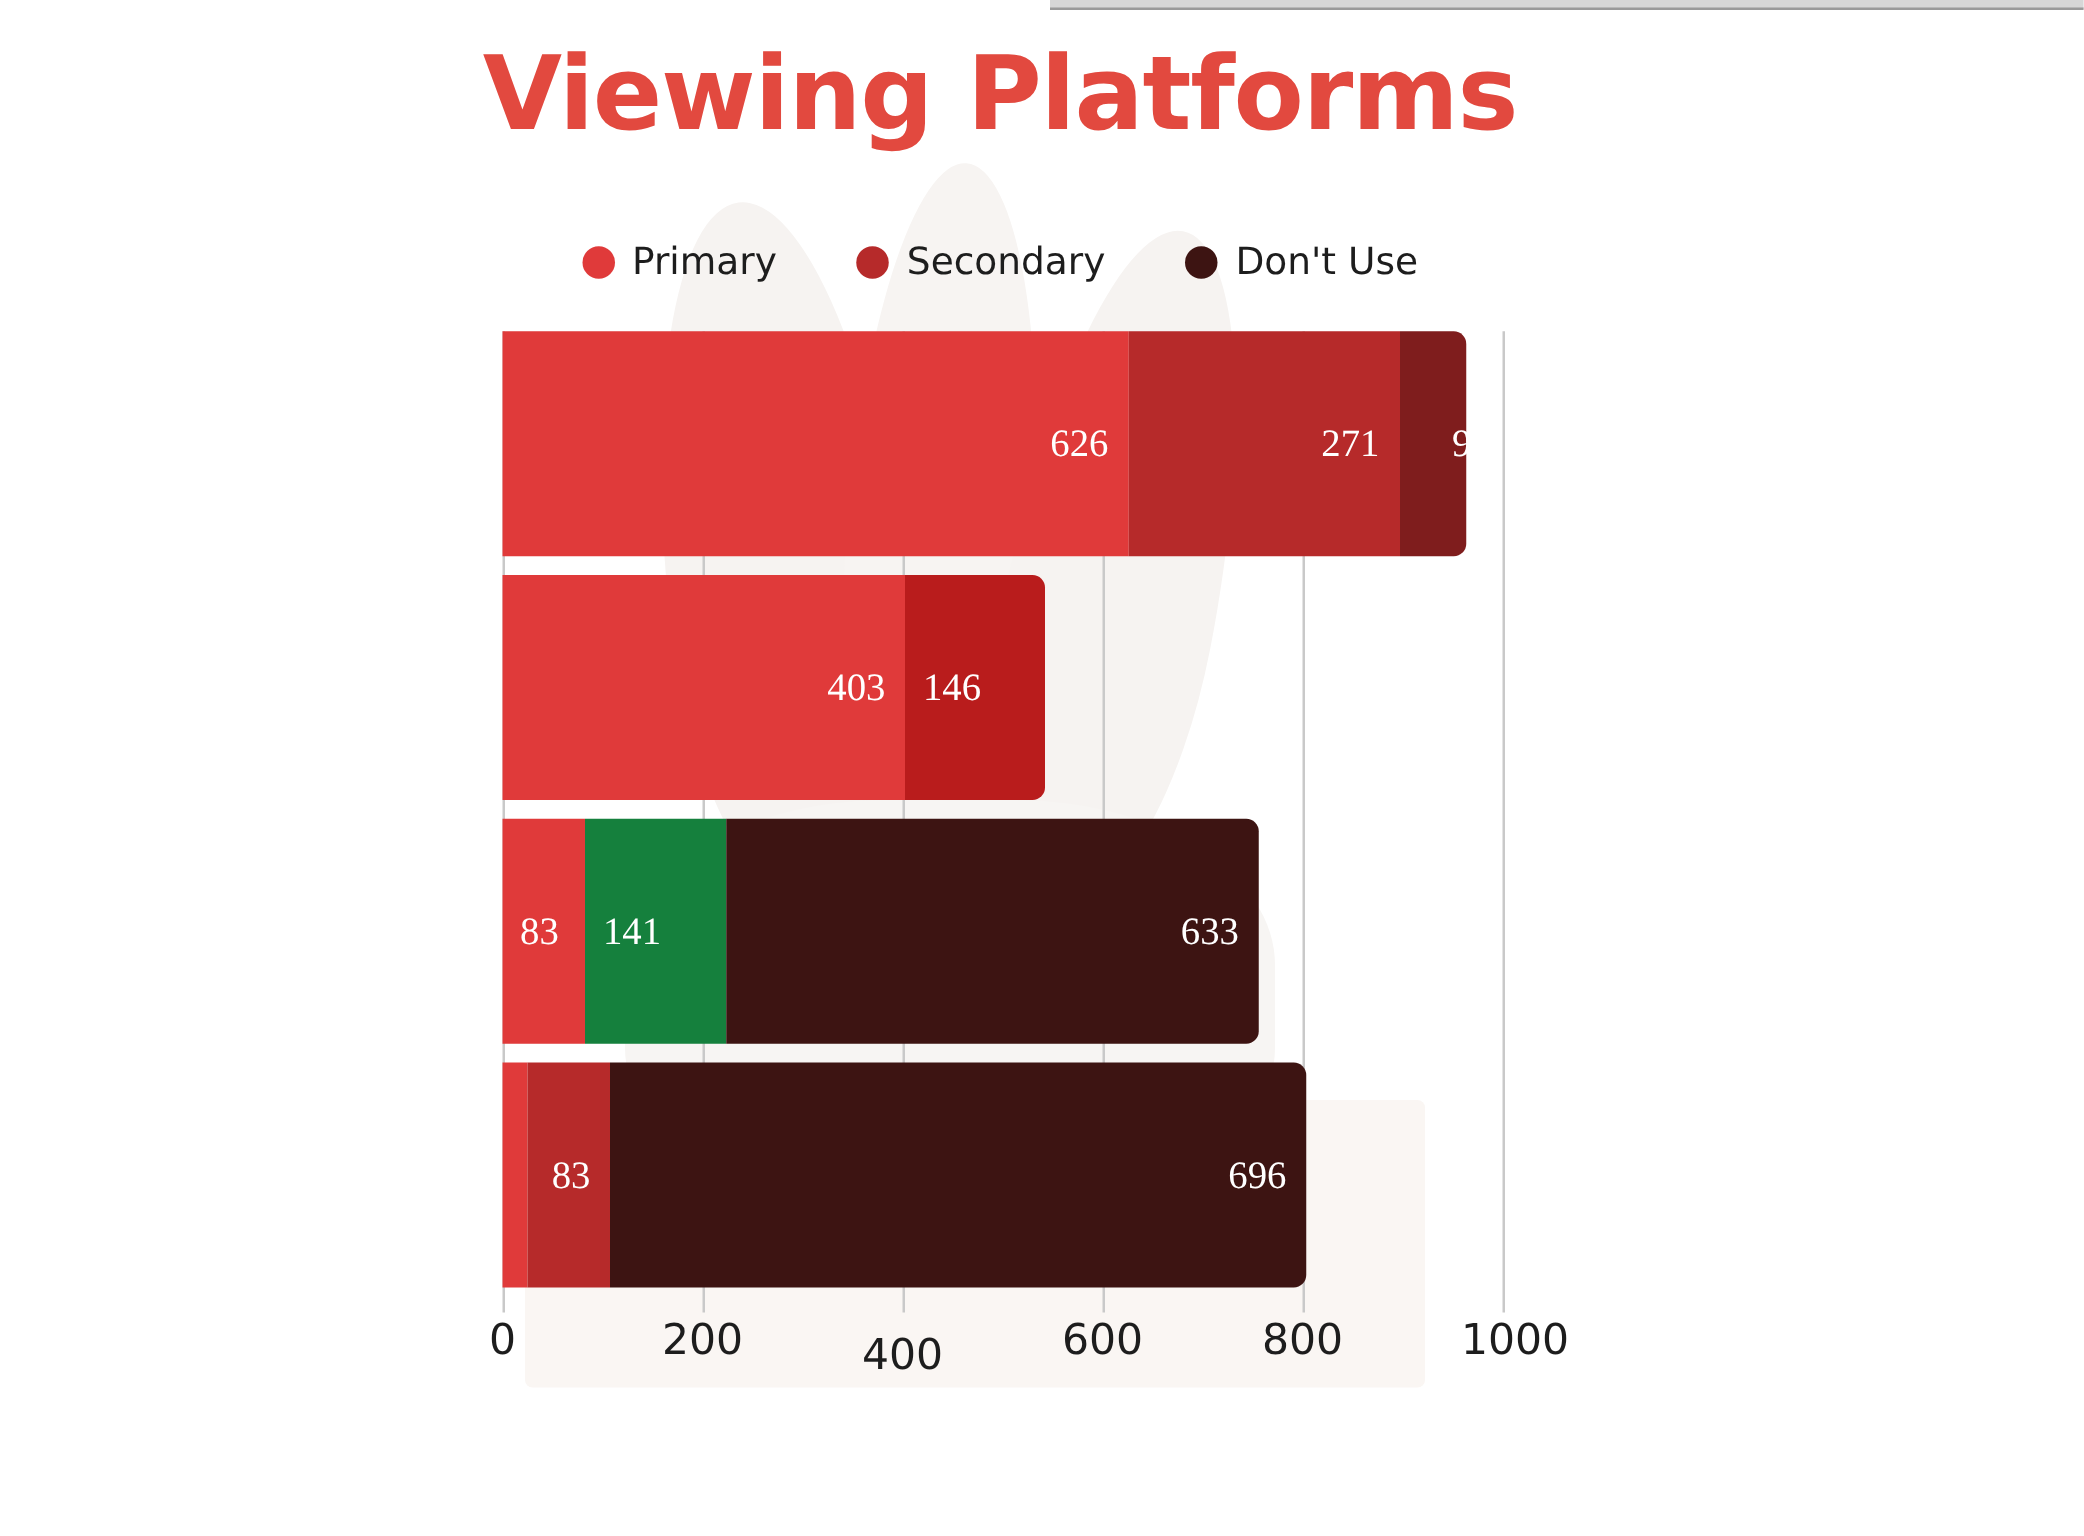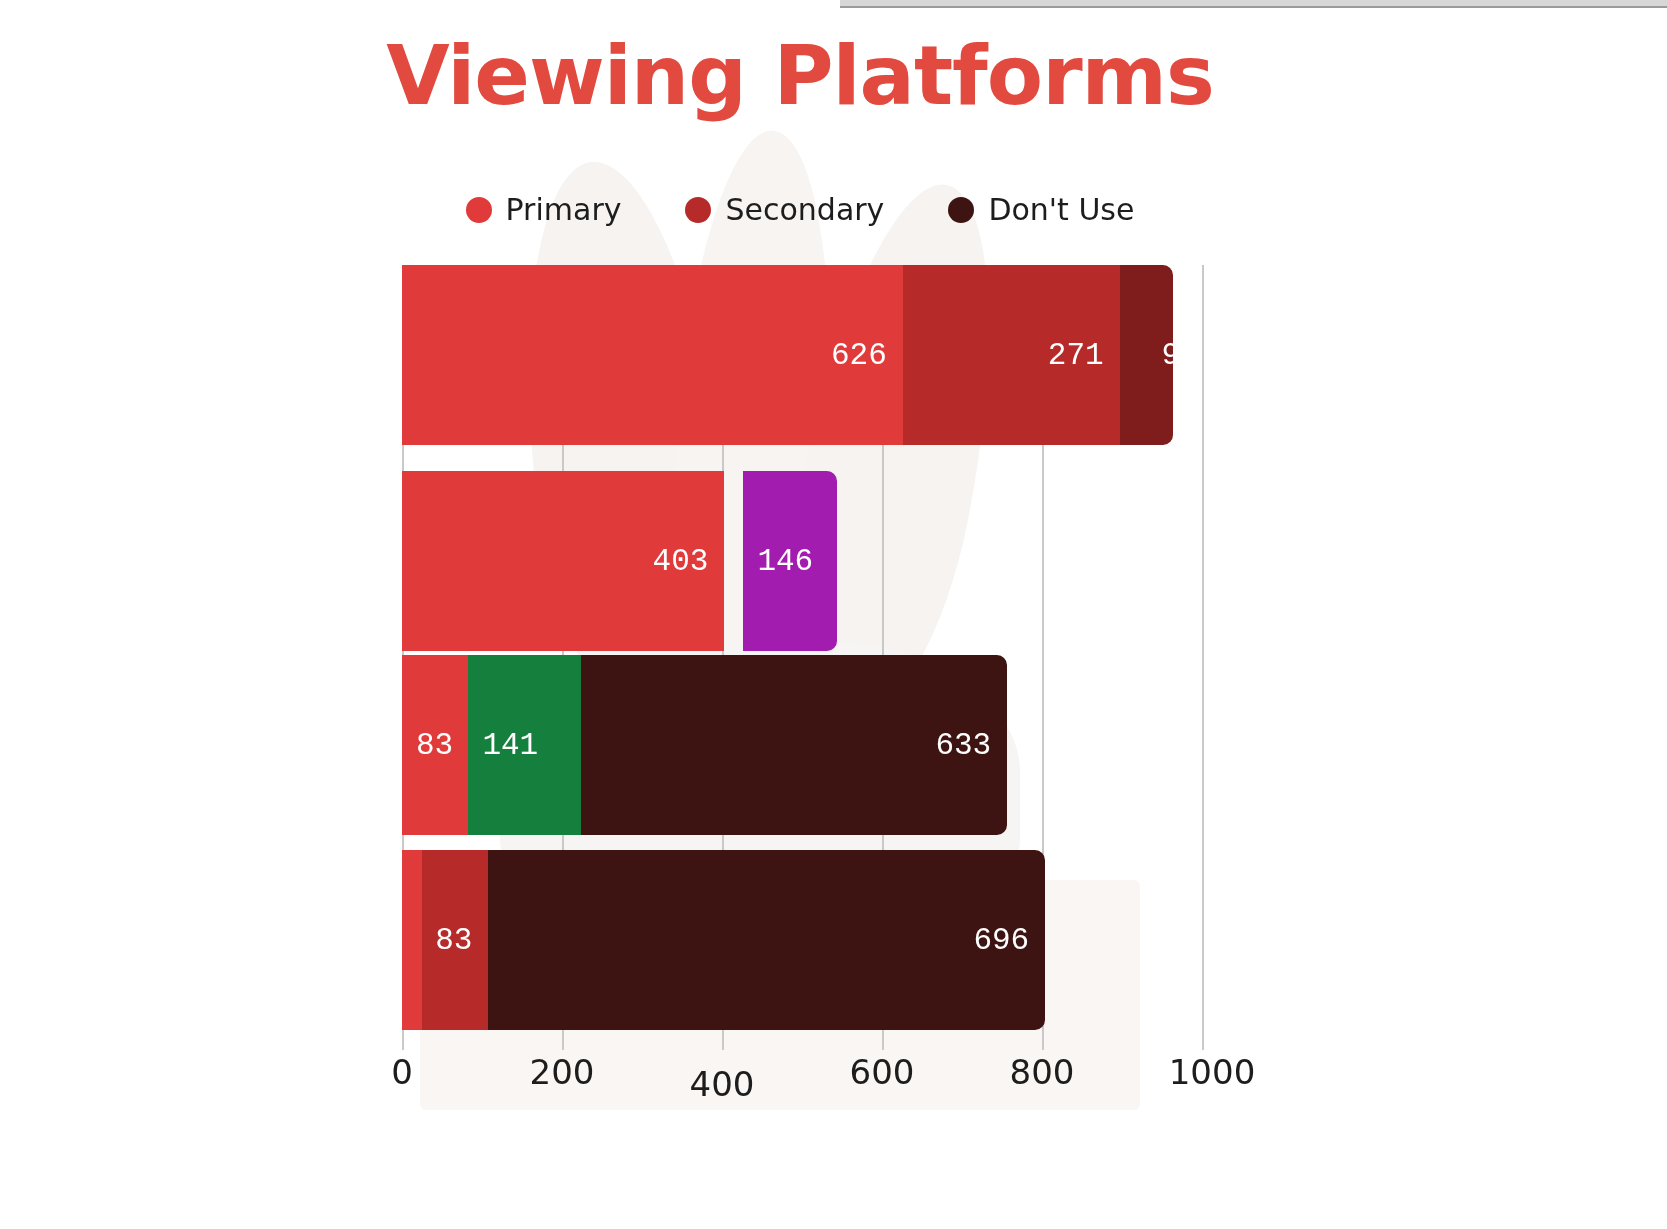--- a/index.html
+++ b/index.html
@@ -81,21 +81,21 @@
   .row{
     position:absolute;left:0;width:100%;
     display:flex;align-items:stretch;
   }
   .seg{
     position:relative;display:flex;align-items:center;justify-content:flex-end;
     box-sizing:border-box;
   }
   .seg-label{
     color:#ffffff;font-size:31px;padding-right:16px;
-    font-family:Liberation Mono, monospace;white-space:nowrap;text-align:center;
+    font-family:Liberation Serif, serif;white-space:nowrap;text-align:center;
   }
   .seg.left-label{justify-content:flex-start;}
   .seg.left-label .seg-label{padding-right:0;padding-left:14px;}
 
   
   #xaxis{position:absolute;left:402px;top:1052px;width:800px;height:60px;}
   .xtick{
     position:absolute;top:0;
     transform:translateX(-50%);
     font-size:34px;color:#1d1d1d;
@@ -147,25 +147,25 @@
         <div class="seg" style="width: 500.8px; background: rgb(224, 58, 58);">
           <span class="seg-label">626</span>
         </div>
         <div class="seg" style="width: 216.8px; background: rgb(182, 42, 42);">
           <span class="seg-label">271</span>
         </div>
         <div class="seg left-label" style="width: 53px; background: #7f1d1d; border-top-right-radius: 10px; border-bottom-right-radius: 10px; padding-left: 28px;">
           <span class="seg-label">94</span>
         </div>
       </div>
-      <div class="row" style="top: 206px; height: 180px; gap: 19px;">
+      <div class="row" style="top: 195px; height: 180px;">
         <div class="seg" style="width: 322.4px; background: rgb(224, 58, 58);">
           <span class="seg-label">403</span>
         </div>
-        <div class="seg left-label" style="width: 94px; background: #a21caf; border-top-right-radius: 10px; border-bottom-right-radius: 10px;">
+        <div class="seg left-label" style="width: 112px; background: #b91c1c; border-top-right-radius: 10px; border-bottom-right-radius: 10px;">
           <span class="seg-label">146</span>
         </div>
       </div>
       <div class="row" style="top: 390px; height: 180px;">
         <div class="seg left-label" style="width: 66.4px; background: rgb(224, 58, 58);">
           <span class="seg-label">83</span>
         </div>
         <div class="seg left-label" style="width: 112.8px; background: #15803d;">
           <span class="seg-label">141</span>
         </div>

